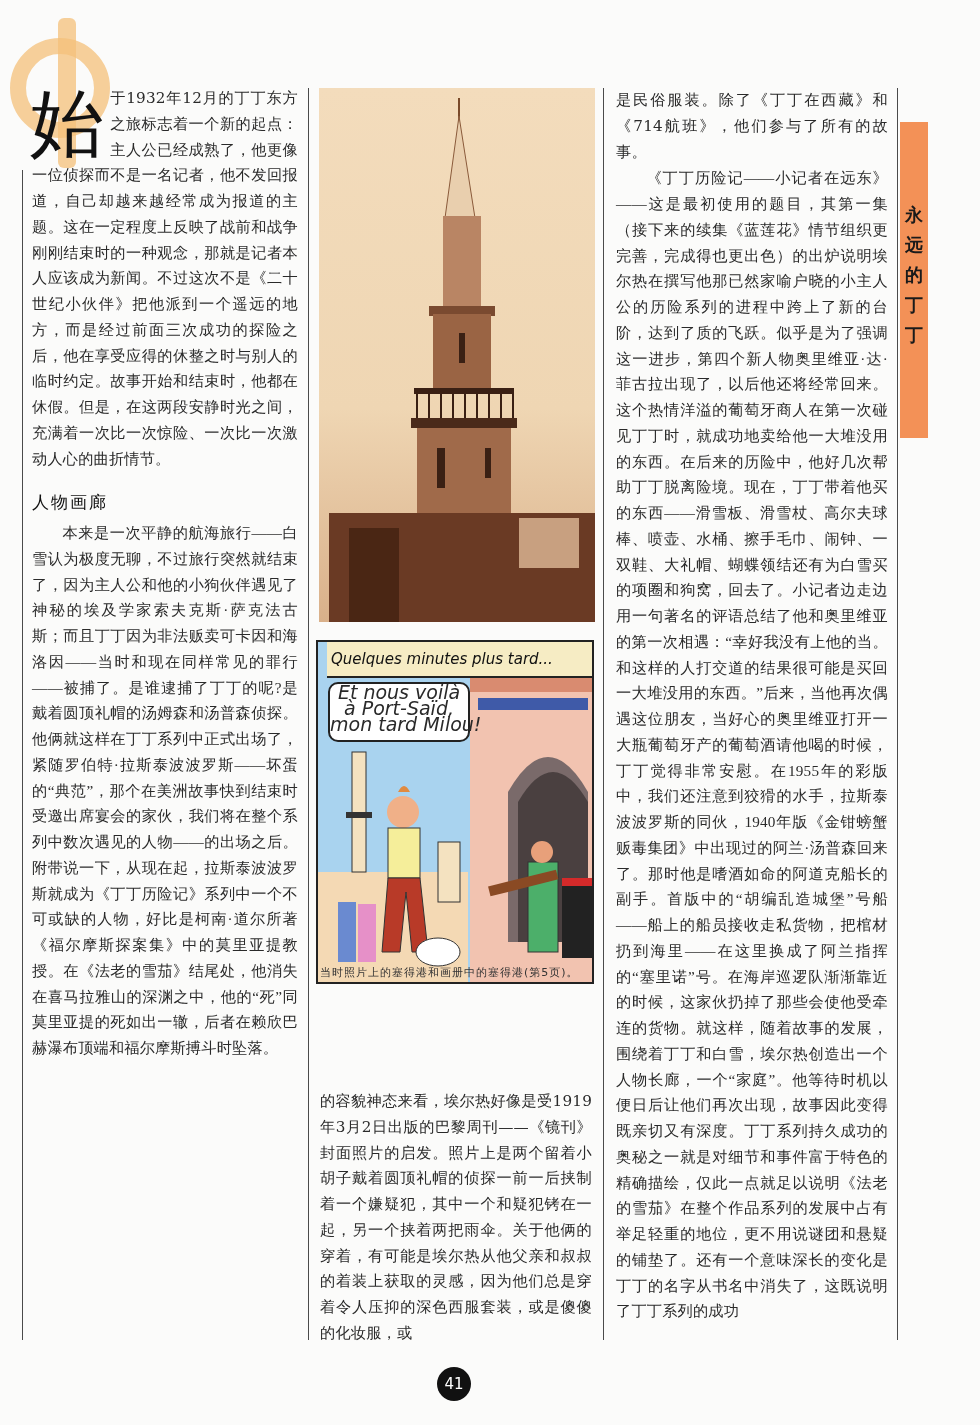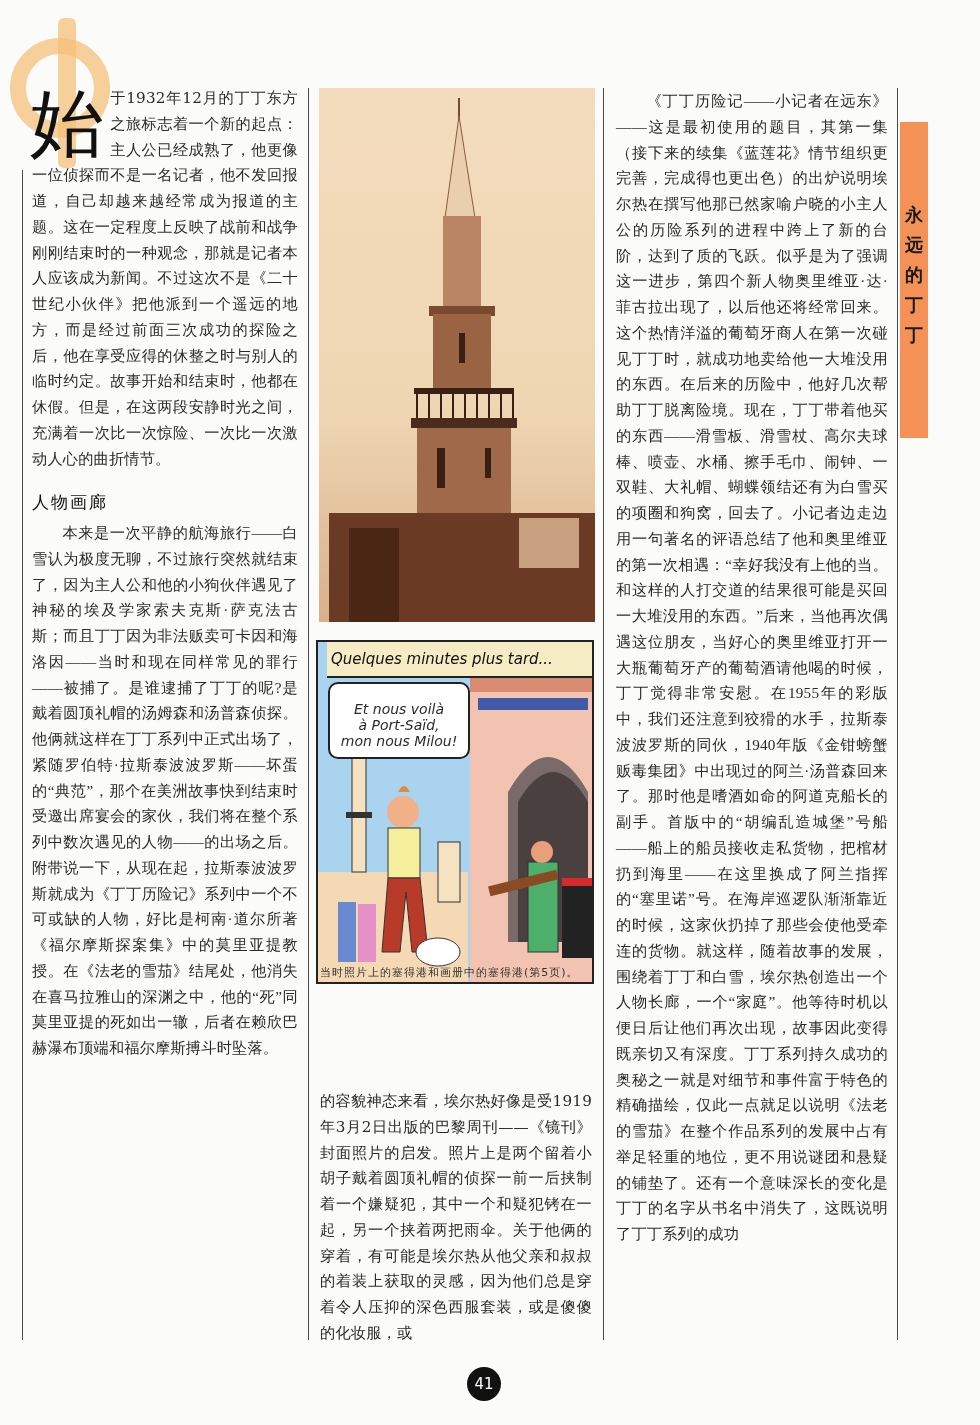--- a/index.html
+++ b/index.html
@@ -43,39 +43,39 @@
     border: 2px solid #222; box-sizing: border-box; background: #a9d3ef; overflow: hidden;
   }
   .comic-title {
     position: absolute; left: 9px; top: 0; right: 0; height: 34px; background: #f6ecc4;
     border-bottom: 2px solid #222; font-family: "DejaVu Sans", sans-serif; font-style: italic;
     font-size: 15px; line-height: 34px; padding-left: 4px; color: #111;
   }
   .bubble {
     position: absolute; left: 10px; top: 40px; width: 138px; height: 56px; background: #fff;
     border: 2px solid #222; border-radius: 10px; font-family: "DejaVu Sans", sans-serif;
-    font-style: italic; font-size: 14px; line-height: 16px; text-align: center; padding-top: 17px;
+    font-style: italic; font-size: 19px; line-height: 16px; text-align: center; padding-top: 0;
   }
   .bubble div { white-space: nowrap; }
   #caption {
     position: absolute; left: 320px; top: 964px; width: 270px;
     font-size: 11px; line-height: 17px; color: #333; letter-spacing: 1px;
     font-family: "DejaVu Sans", sans-serif;
   }
   #side-tab {
     position: absolute; left: 900px; top: 122px; width: 28px; height: 316px; background: #f39157;
   }
   #side-tab .v {
     position: absolute; left: 0; right: 0; top: 78px; text-align: center;
     font-family: "DejaVu Serif", serif; font-weight: bold; font-size: 18px; line-height: 30px; color: #1a1a1a;
   }
   #page-num {
     position: absolute; left: 437px; top: 1367px; width: 34px; height: 34px; border-radius: 50%;
     background: #111; color: #fff; font-family: "DejaVu Sans", sans-serif; font-size: 15px;
-    line-height: 34px; text-align: center; margin-left: 30px;
+    line-height: 34px; text-align: center;
   }
 </style>
 </head>
 <body>
 
 <div class="rule" style="left:22px; top:170px; height:1170px;"></div>
 <div class="rule" style="left:308px; top:88px; height:1252px;"></div>
 <div class="rule" style="left:603px; top:88px; height:1252px;"></div>
 <div class="rule" style="left:897px; top:88px; height:1252px;"></div>
 
@@ -152,27 +152,28 @@
     <circle cx="224" cy="210" r="11" fill="#e8a07a"></circle>
     <rect x="170" y="236" width="70" height="10" fill="#8a4a24" transform="rotate(-14 205 240)"></rect>
     <rect x="244" y="236" width="30" height="80" fill="#222"></rect>
     <rect x="244" y="236" width="30" height="8" fill="#d42a2a"></rect>
     <rect x="20" y="260" width="18" height="60" fill="#6a8ad0"></rect>
     <rect x="40" y="262" width="18" height="58" fill="#e690c8"></rect>
   </svg>
   <div class="bubble">
     <div>Et nous voilà</div>
     <div>à Port-Saïd,</div>
-    <div>mon nous Milou!</div>
+    <div>mon tard Milou!</div>
   </div>
 </div>
 
 <div id="caption">当时照片上的塞得港和画册中的塞得港(第5页)。</div>
 
 <div id="col2" class="col">
   <p>的容貌神态来看，埃尔热好像是受1919年3月2日出版的巴黎周刊——《镜刊》封面照片的启发。照片上是两个留着小胡子戴着圆顶礼帽的侦探一前一后挟制着一个嫌疑犯，其中一个和疑犯铐在一起，另一个挟着两把雨伞。关于他俩的穿着，有可能是埃尔热从他父亲和叔叔的着装上获取的灵感，因为他们总是穿着令人压抑的深色西服套装，或是傻傻的化妆服，或</p>
 </div>
 
 <div id="col3" class="col">
+  <p>是民俗服装。除了《丁丁在西藏》和《714航班》，他们参与了所有的故事。</p>
   <p class="indent">《丁丁历险记——小记者在远东》——这是最初使用的题目，其第一集（接下来的续集《蓝莲花》情节组织更完善，完成得也更出色）的出炉说明埃尔热在撰写他那已然家喻户晓的小主人公的历险系列的进程中跨上了新的台阶，达到了质的飞跃。似乎是为了强调这一进步，第四个新人物奥里维亚·达·菲古拉出现了，以后他还将经常回来。这个热情洋溢的葡萄牙商人在第一次碰见丁丁时，就成功地卖给他一大堆没用的东西。在后来的历险中，他好几次帮助丁丁脱离险境。现在，丁丁带着他买的东西——滑雪板、滑雪杖、高尔夫球棒、喷壶、水桶、擦手毛巾、闹钟、一双鞋、大礼帽、蝴蝶领结还有为白雪买的项圈和狗窝，回去了。小记者边走边用一句著名的评语总结了他和奥里维亚的第一次相遇：“幸好我没有上他的当。和这样的人打交道的结果很可能是买回一大堆没用的东西。”后来，当他再次偶遇这位朋友，当好心的奥里维亚打开一大瓶葡萄牙产的葡萄酒请他喝的时候，丁丁觉得非常安慰。在1955年的彩版中，我们还注意到狡猾的水手，拉斯泰波波罗斯的同伙，1940年版《金钳螃蟹贩毒集团》中出现过的阿兰·汤普森回来了。那时他是嗜酒如命的阿道克船长的副手。首版中的“胡编乱造城堡”号船——船上的船员接收走私货物，把棺材扔到海里——在这里换成了阿兰指挥的“塞里诺”号。在海岸巡逻队渐渐靠近的时候，这家伙扔掉了那些会使他受牵连的货物。就这样，随着故事的发展，围绕着丁丁和白雪，埃尔热创造出一个人物长廊，一个“家庭”。他等待时机以便日后让他们再次出现，故事因此变得既亲切又有深度。丁丁系列持久成功的奥秘之一就是对细节和事件富于特色的精确描绘，仅此一点就足以说明《法老的雪茄》在整个作品系列的发展中占有举足轻重的地位，更不用说谜团和悬疑的铺垫了。还有一个意味深长的变化是丁丁的名字从书名中消失了，这既说明了丁丁系列的成功</p>
 </div>
 
 <div id="page-num">41</div>
 
 </body></html>

